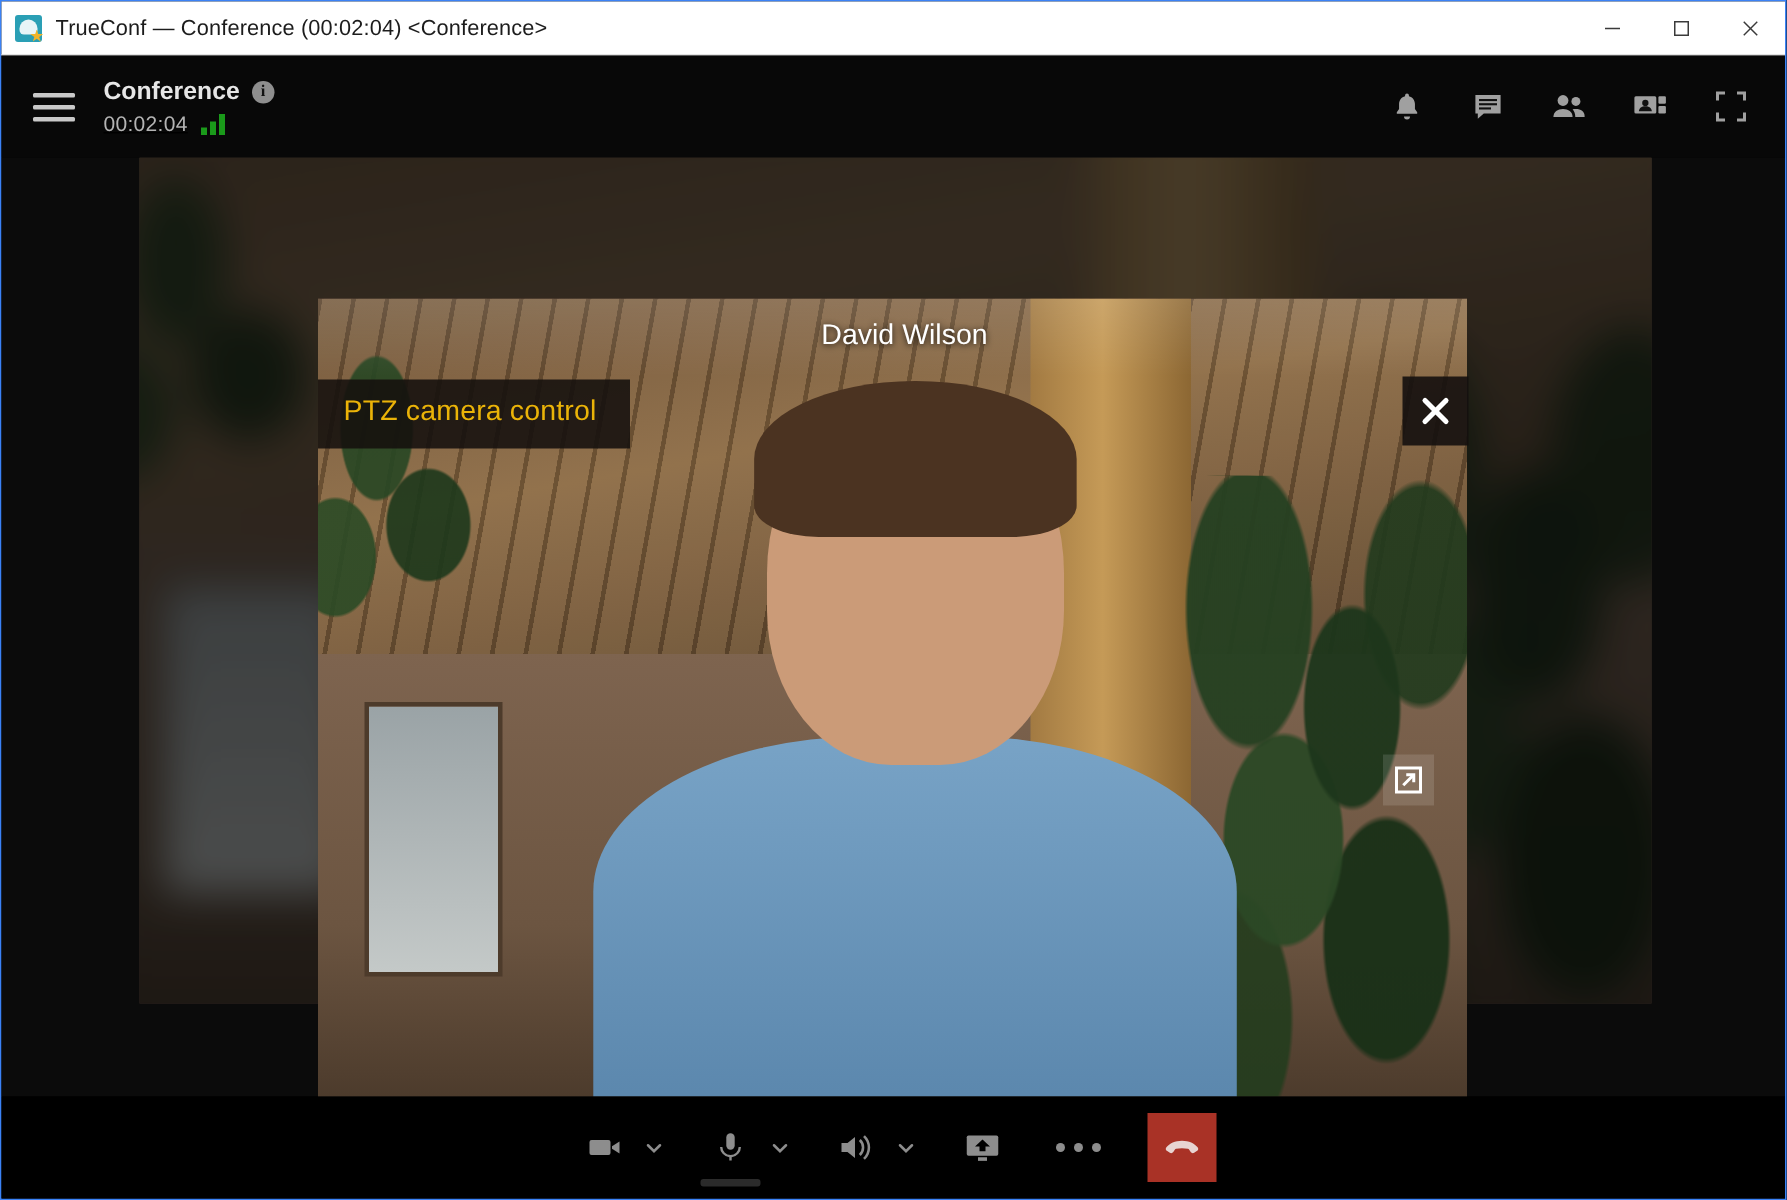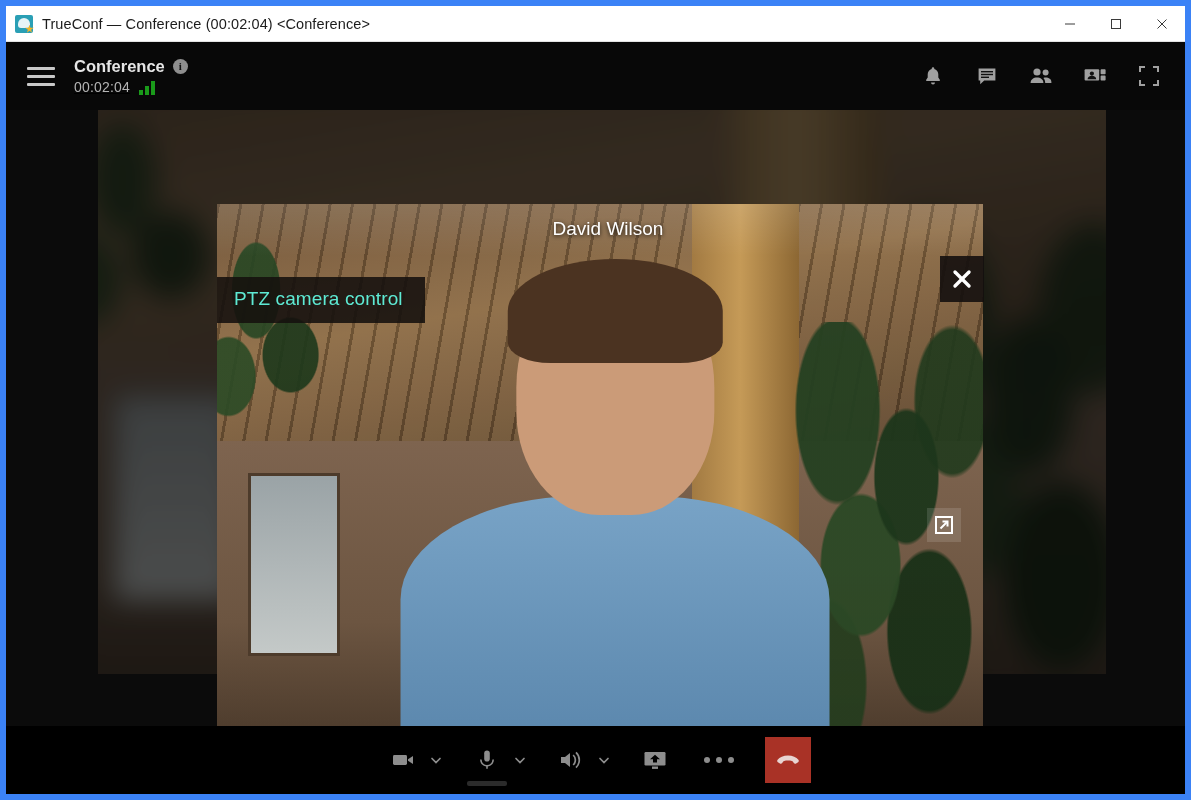--- a/index.html
+++ b/index.html
@@ -4,21 +4,21 @@
 <style>
   * { box-sizing: border-box; margin: 0; padding: 0; }
   html, body {
     width: 1191px; height: 800px;
     font-family: "Liberation Sans", sans-serif;
     background: #1b3a5c;
     overflow: hidden;
   }
   .window {
     position: absolute; inset: 0;
-    border: 6px solid #3b82f6;
+    border: 1px solid #3b82f6;
     background: #000;
     display: flex; flex-direction: column;
   }
 
   
   .titlebar {
     height: 36px; background: #ffffff;
     display: flex; align-items: center;
     flex: 0 0 36px;
     border-bottom: 1px solid #e2e2e2;
@@ -170,23 +170,22 @@
   .expand-btn {
     position:absolute; right:22px; top:304px;
     width:34px; height:34px; background: rgba(255,255,255,.13);
     display:flex; align-items:center; justify-content:center;
   }
 
   
   .ptz-label {
     position:absolute; left:211px; top:148px;
     background: rgba(20,16,14,.88);
-    color:#5eead4; font-size:19px; padding:11px 22px 13px 17px;
+    color:#eab308; font-size:19px; padding:11px 22px 13px 17px;
     letter-spacing:.1px;
-    margin-top:19px;
   }
   .ptz-close {
     position:absolute; left:934px; top:146px; width:44px; height:46px;
     background: rgba(20,16,14,.9);
     display:flex; align-items:center; justify-content:center;
   }
 
   
   .toolbar {
     height: 68px; flex: 0 0 68px; background:#000;

